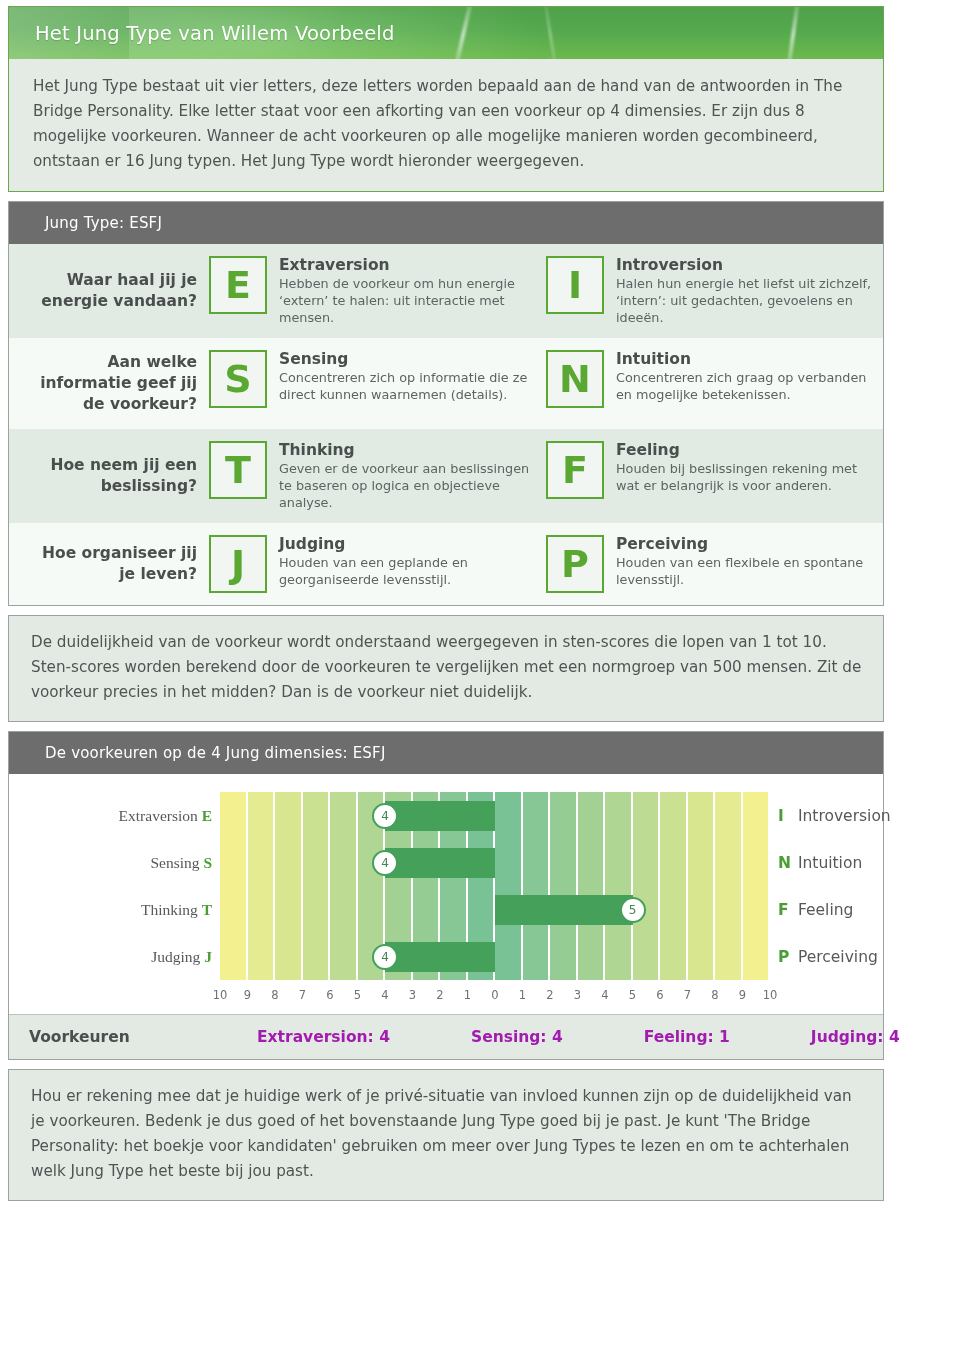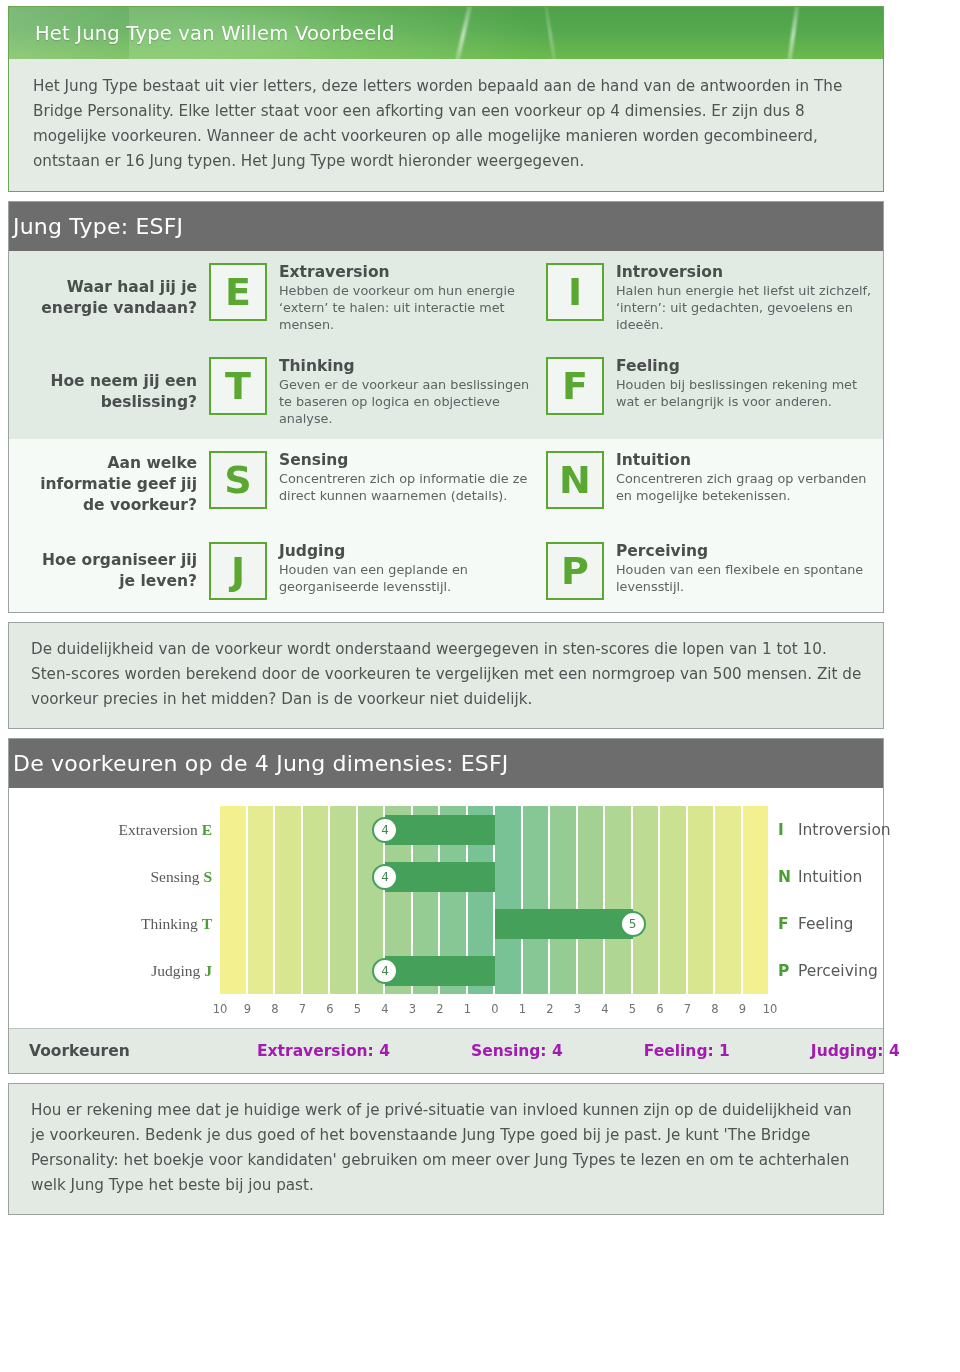--- a/index.html
+++ b/index.html
@@ -29,21 +29,21 @@
   .banner .v2 { left:540px; transform:rotate(-9deg); width:3px; opacity:.55; }
   .banner .v3 { left:782px; transform:rotate(8deg); }
   .banner .v4 { left:905px; transform:rotate(-6deg); width:3px; opacity:.5; }
   .banner .gleam { position:absolute; left:120px; top:-40px; width:420px; height:120px;
       background:radial-gradient(ellipse at 30% 60%, rgba(220,255,200,.30), rgba(255,255,255,0) 70%); }
   .banner-title { position:relative; z-index:3; color:#ffffff; font-size:19.5px; padding-left:26px;
       letter-spacing:.2px; text-shadow:0 1px 1px rgba(0,0,0,.18); }
   .intro-body { padding:15px 24px 17px 24px; font-size:15.2px; line-height:25px; color:#4f5453; }
 
   
-  .sec-head { background:#6d6d6d; color:#ffffff; font-size:22px; padding:12px 4px; letter-spacing:.2px; }
+  .sec-head { background:#6d6d6d; color:#ffffff; font-size:15px; padding:12px 36px; letter-spacing:.2px; }
 
   
   .jt { border:1px solid #9aa3a0; background:#f7faf8; }
   .jt-body { padding:0; }
   .jt-row { display:flex; align-items:stretch; }
   .jt-row.odd  { background:#e2eae4; }
   .jt-row.even { background:#f6faf7; }
   .jt-q { width:200px; flex:0 0 200px; padding:14px 12px 14px 14px; text-align:right;
           font-weight:bold; font-size:15.5px; color:#4a4f4e; line-height:21px;
           display:flex; align-items:center; justify-content:flex-end; }
@@ -115,51 +115,51 @@
             </div>
           </div>
           <div class="jt-half">
             <div class="letterbox">I</div>
             <div class="jt-txt">
               <div class="jt-name">Introversion</div>
               <div class="jt-desc">Halen hun energie het liefst uit zichzelf, ‘intern’: uit gedachten, gevoelens en ideeën.</div>
             </div>
           </div>
         </div>
+        <div class="jt-row even">
+          <div class="jt-q">Aan welke informatie geef jij de voorkeur?</div>
+          <div class="jt-half">
+            <div class="letterbox">S</div>
+            <div class="jt-txt">
+              <div class="jt-name">Sensing</div>
+              <div class="jt-desc">Concentreren zich op informatie die ze direct kunnen waarnemen (details).</div>
+            </div>
+          </div>
+          <div class="jt-half">
+            <div class="letterbox">N</div>
+            <div class="jt-txt">
+              <div class="jt-name">Intuition</div>
+              <div class="jt-desc">Concentreren zich graag op verbanden en mogelijke betekenissen.</div>
+            </div>
+          </div>
+        </div>
         <div class="jt-row odd">
           <div class="jt-q">Hoe neem jij een beslissing?</div>
           <div class="jt-half">
             <div class="letterbox">T</div>
             <div class="jt-txt">
               <div class="jt-name">Thinking</div>
               <div class="jt-desc">Geven er de voorkeur aan beslissingen te baseren op logica en objectieve analyse.</div>
             </div>
           </div>
           <div class="jt-half">
             <div class="letterbox">F</div>
             <div class="jt-txt">
               <div class="jt-name">Feeling</div>
               <div class="jt-desc">Houden bij beslissingen rekening met wat er belangrijk is voor anderen.</div>
-            </div>
-          </div>
-        </div>
-        <div class="jt-row even">
-          <div class="jt-q">Aan welke informatie geef jij de voorkeur?</div>
-          <div class="jt-half">
-            <div class="letterbox">S</div>
-            <div class="jt-txt">
-              <div class="jt-name">Sensing</div>
-              <div class="jt-desc">Concentreren zich op informatie die ze direct kunnen waarnemen (details).</div>
-            </div>
-          </div>
-          <div class="jt-half">
-            <div class="letterbox">N</div>
-            <div class="jt-txt">
-              <div class="jt-name">Intuition</div>
-              <div class="jt-desc">Concentreren zich graag op verbanden en mogelijke betekenissen.</div>
             </div>
           </div>
         </div>
         <div class="jt-row even">
           <div class="jt-q">Hoe organiseer jij je leven?</div>
           <div class="jt-half">
             <div class="letterbox">J</div>
             <div class="jt-txt">
               <div class="jt-name">Judging</div>
               <div class="jt-desc">Houden van een geplande en georganiseerde levensstijl.</div>

